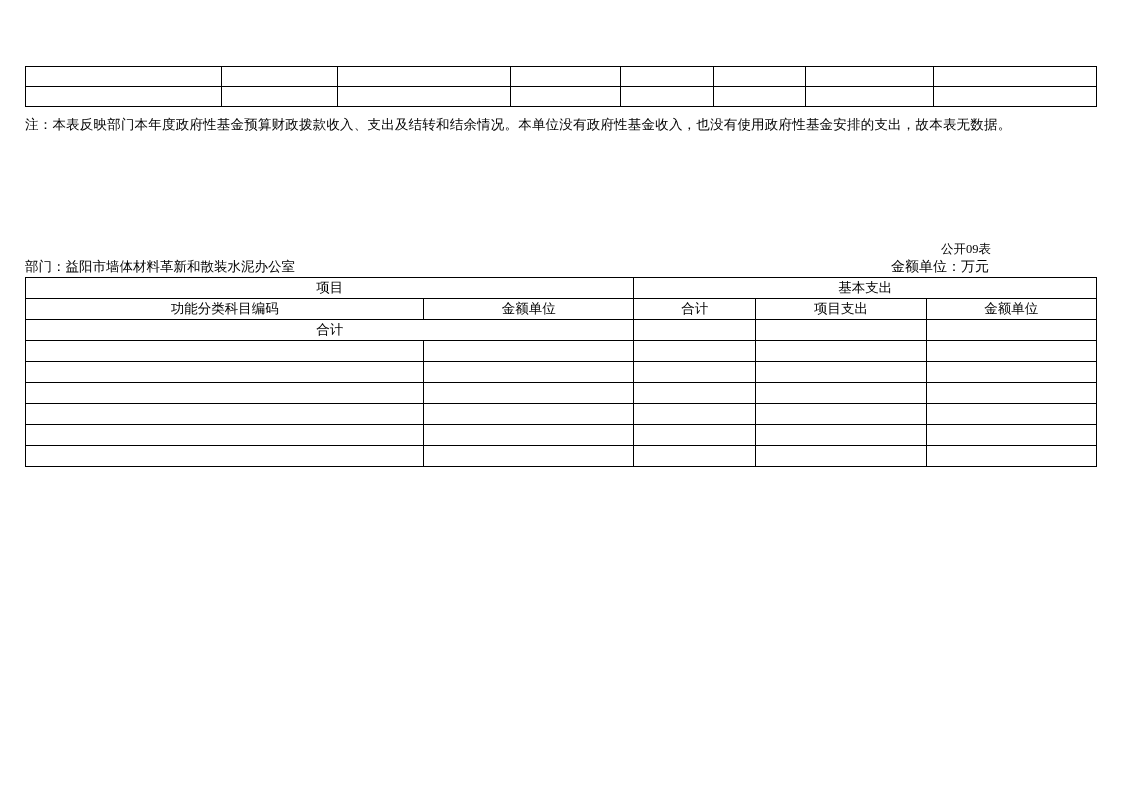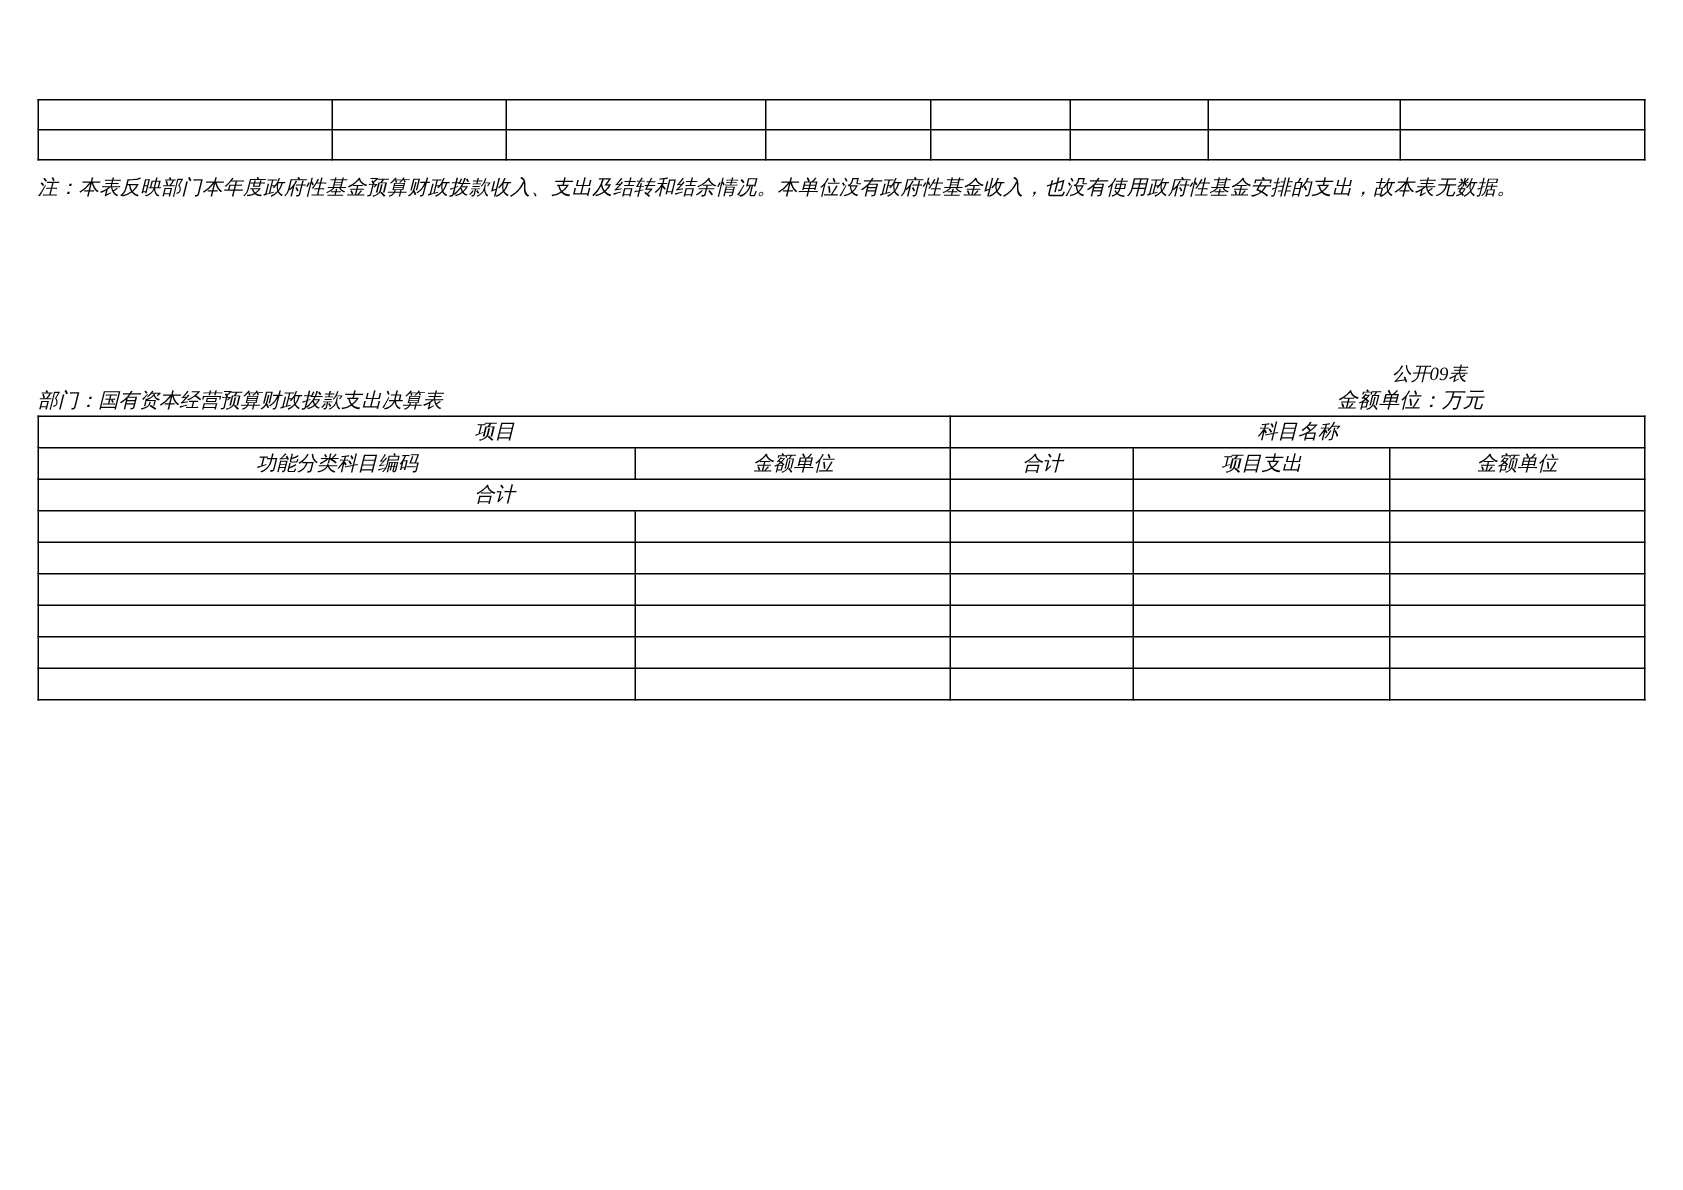--- a/index.html
+++ b/index.html
@@ -14,21 +14,20 @@
     color: #000000;
     position: relative;
     overflow: hidden;
   }
   .page {
     position: absolute;
     left: 0;
     top: 0;
     width: 1014px;
     height: 793px;
-    font-style: italic;
   }
 
   
   .top-table-wrap {
     position: absolute;
     left: 25px;
     top: 66px;
     width: 1072px;
   }
   table.grid {
@@ -68,21 +67,21 @@
     width: 1122px;
     text-align: center;
     font-size: 24px;
     font-weight: bold;
     letter-spacing: 1px;
     font-family: "Liberation Serif", "DejaVu Serif", serif;
   }
 
   .form-code {
     position: absolute;
-    right: 36px;
+    right: 23px;
     top: 241px;
     font-size: 12.5px;
   }
   .dept-line {
     position: absolute;
     left: 25px;
     top: 258px;
     font-size: 13.5px;
   }
   .unit-line {
@@ -166,38 +165,38 @@
       </tbody>
     </table>
   </div>
 
   <div class="note note-top">注：本表反映部门本年度政府性基金预算财政拨款收入、支出及结转和结余情况。本单位没有政府性基金收入，也没有使用政府性基金安排的支出，故本表无数据。</div>
 
 
   <div class="form-code">公开09表</div>
 
   <div class="dept-line">
-    <span>部门：</span><span>国有资本经营预算财政拨款支出决算表</span>
+    <span>部门：</span><span>益阳市墙体材料革新和散装水泥办公室</span>
   </div>
 
   <div class="unit-line">金额单位：万元</div>
 
   <div class="main-table-wrap">
     <table class="main">
       <colgroup>
         <col style="width:37.2%">
         <col style="width:19.6%">
         <col style="width:11.4%">
         <col style="width:15.9%">
         <col style="width:15.9%">
       </colgroup>
       <tbody>
         <tr>
           <td colspan="2">项目</td>
-          <td colspan="3">科目名称</td>
+          <td colspan="3">基本支出</td>
         </tr>
         <tr>
           <td>功能分类科目编码</td>
           <td>金额单位</td>
           <td>合计</td>
           <td>项目支出</td>
           <td>金额单位</td>
         </tr>
         <tr>
           <td colspan="2">合计</td>

